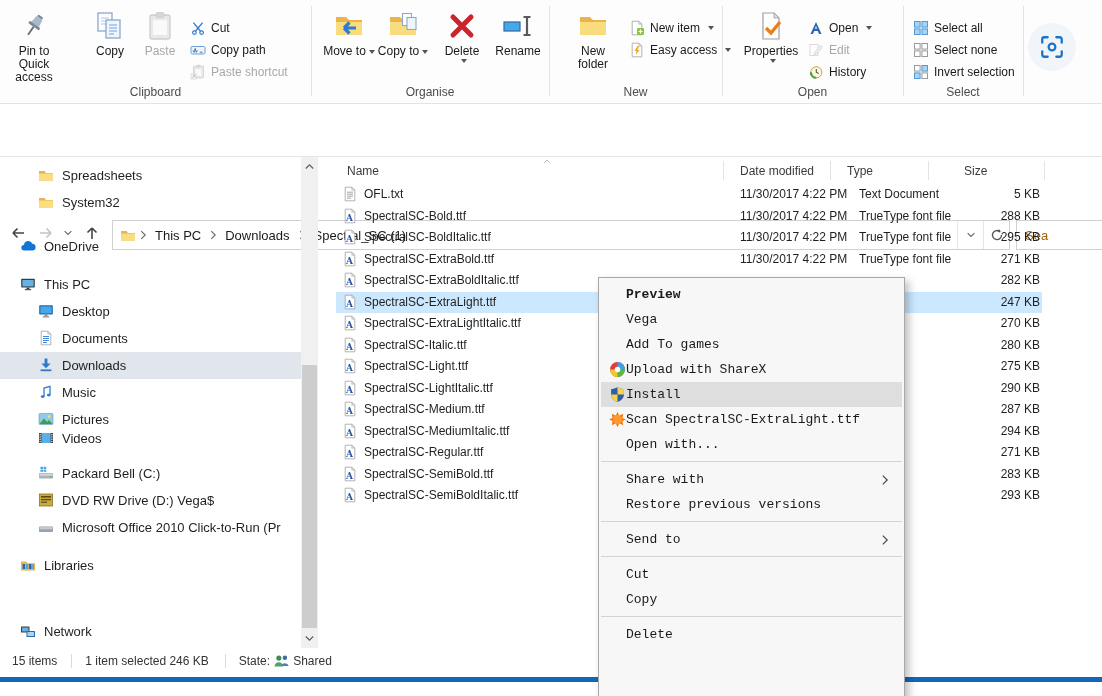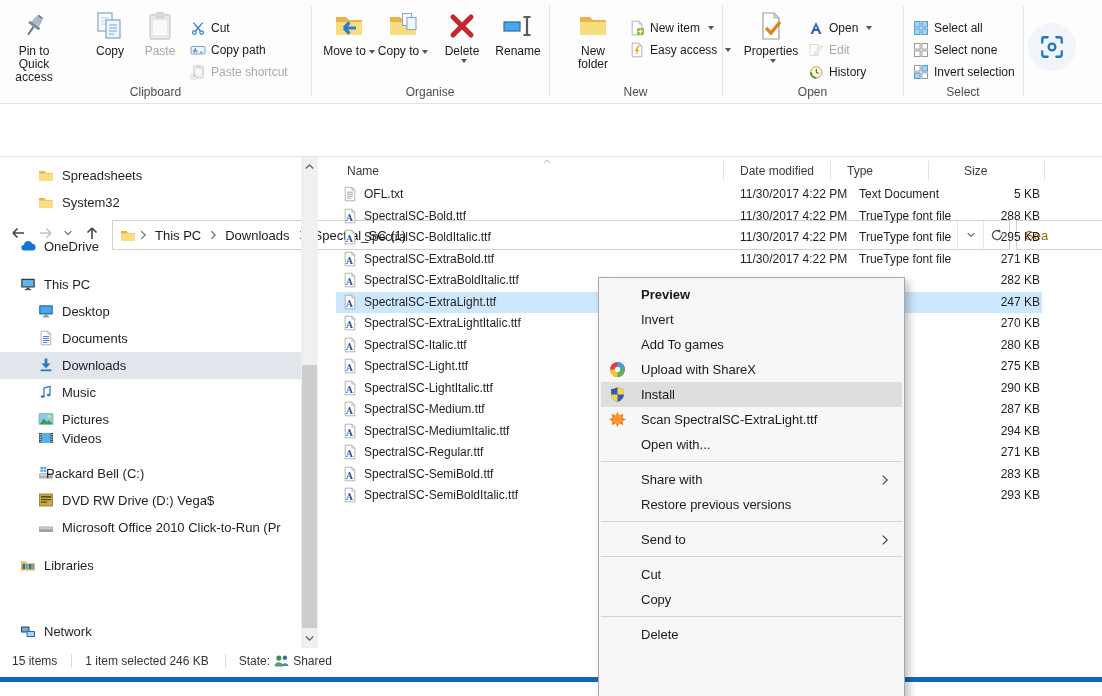--- a/index.html
+++ b/index.html
@@ -63,21 +63,21 @@
   .ftype{left:511px;margin-left:12px;}
   .fsize{left:590px;width:114px;text-align:right;}
 
   
   #context-menu{position:absolute;left:598px;top:277px;width:307px;height:440px;background:#f7f7f7;
     border:1px solid #a8a8a8;box-shadow:4px 4px 8px rgba(0,0,0,.25);z-index:10;padding-top:4px;box-sizing:border-box;}
   .mitem{position:relative;height:25px;margin:0 2px;display:flex;align-items:center;font-size:13px;color:#1a1a1a;}
   .mitem.hl{background:#dedede;}
   .mitem.bold .mi-label{font-weight:bold;}
   .mi-icon{position:absolute;left:8px;width:17px;height:17px;}
-  .mi-label{position:absolute;left:40px;white-space:nowrap;}
+  .mi-label{position:absolute;left:25px;white-space:nowrap;font-family:Liberation Mono, monospace;}
   .mi-chev{position:absolute;right:10px;width:14px;height:14px;}
   .msep{height:1px;background:#d4d4d4;margin:4px 2px 5px 2px;}
 
   
   #statusbar{position:absolute;left:0;top:648px;width:1102px;height:26px;display:flex;align-items:center;font-size:12px;color:#333;}
   #statusbar .sdiv{width:1px;height:14px;background:#d9d9d9;}
   #statusbar .pad{flex:none;}
   #state-icon{width:17px;height:17px;margin:0 3px;}
   #bluebar{position:absolute;left:0;top:677px;width:1102px;height:5px;background:#1467b8;}
 </style>
@@ -550,21 +550,21 @@
               <rect x="2.4" y="1.8" width="2.6" height="2.2"></rect>
               <rect x="5.6" y="1.8" width="2.6" height="2.2"></rect>
               <rect x="2.4" y="4.6" width="2.6" height="2.2"></rect>
               <rect x="5.6" y="4.6" width="2.6" height="2.2"></rect>
             </g>
             <rect x="1" y="8" width="14" height="5.5" rx=".8" fill="#aab2ba"></rect>
             <rect x="1.6" y="8.6" width="12.8" height="2.2" fill="#cfd6dd"></rect>
             <circle cx="12.8" cy="11.9" r=".9" fill="#49c749"></circle>
           </svg>
         </span>
-        <span class="slabel" style="left: 46px;">Packard Bell (C:)</span>
+        <span class="slabel" style="left: 62px;">Packard Bell (C:)</span>
       </div>
       <div class="side-item" style="top: 330px;">
         <span class="i16" style="left: 38px; top: 5px;">
           <svg viewBox="0 0 16 16">
             <rect x="1.5" y="2" width="13" height="12" fill="#caa93f" stroke="#8a742a" stroke-width=".8"></rect>
             <g fill="#5c4c12">
               <rect x="3" y="4" width="10" height="1.6"></rect>
               <rect x="3" y="7" width="10" height="1.2"></rect>
               <rect x="3" y="9.6" width="6" height="1.2"></rect>
             </g>
@@ -852,21 +852,21 @@
       </span>
     <span class="pad">Shared</span>
   </div>
   <div id="bluebar"></div>
 
   <div id="context-menu">
       <div class="mitem bold">
         <span class="mi-label">Preview</span>
       </div>
       <div class="mitem">
-        <span class="mi-label">Invert</span>
+        <span class="mi-label">Vega</span>
       </div>
       <div class="mitem">
         <span class="mi-label">Add To games</span>
       </div>
       <div class="mitem">
         <span class="mi-icon">
           <svg viewBox="0 0 16 16">
             <circle cx="8" cy="8" r="7" fill="#e23c3c"></circle>
             <path d="M8 8 L8 1 A7 7 0 0 1 15 8 Z" fill="#3ba3e0"></path>
             <path d="M8 8 L15 8 A7 7 0 0 1 8 15 Z" fill="#58b949"></path>

